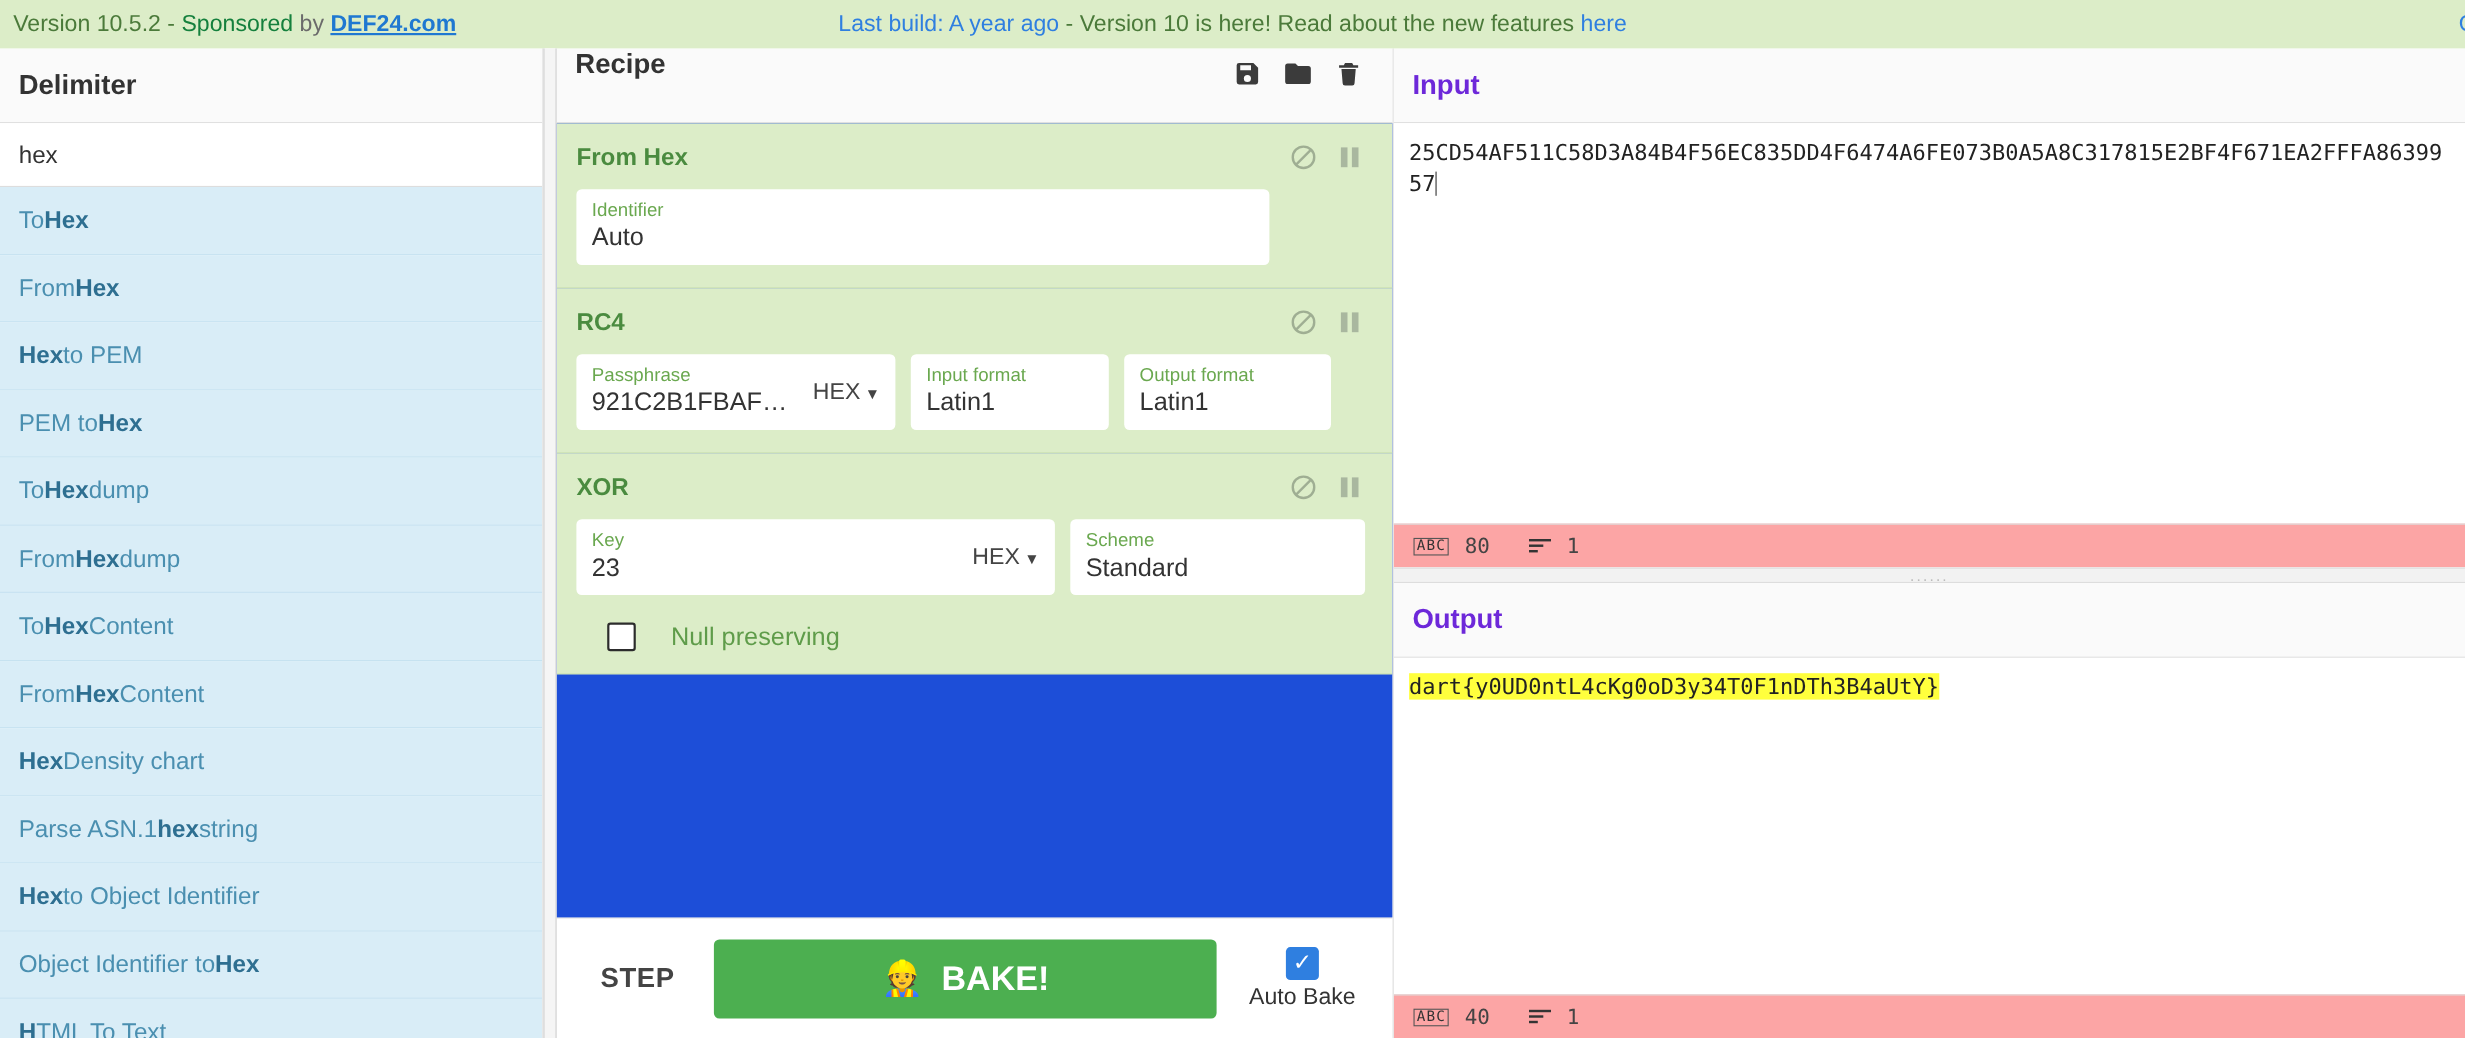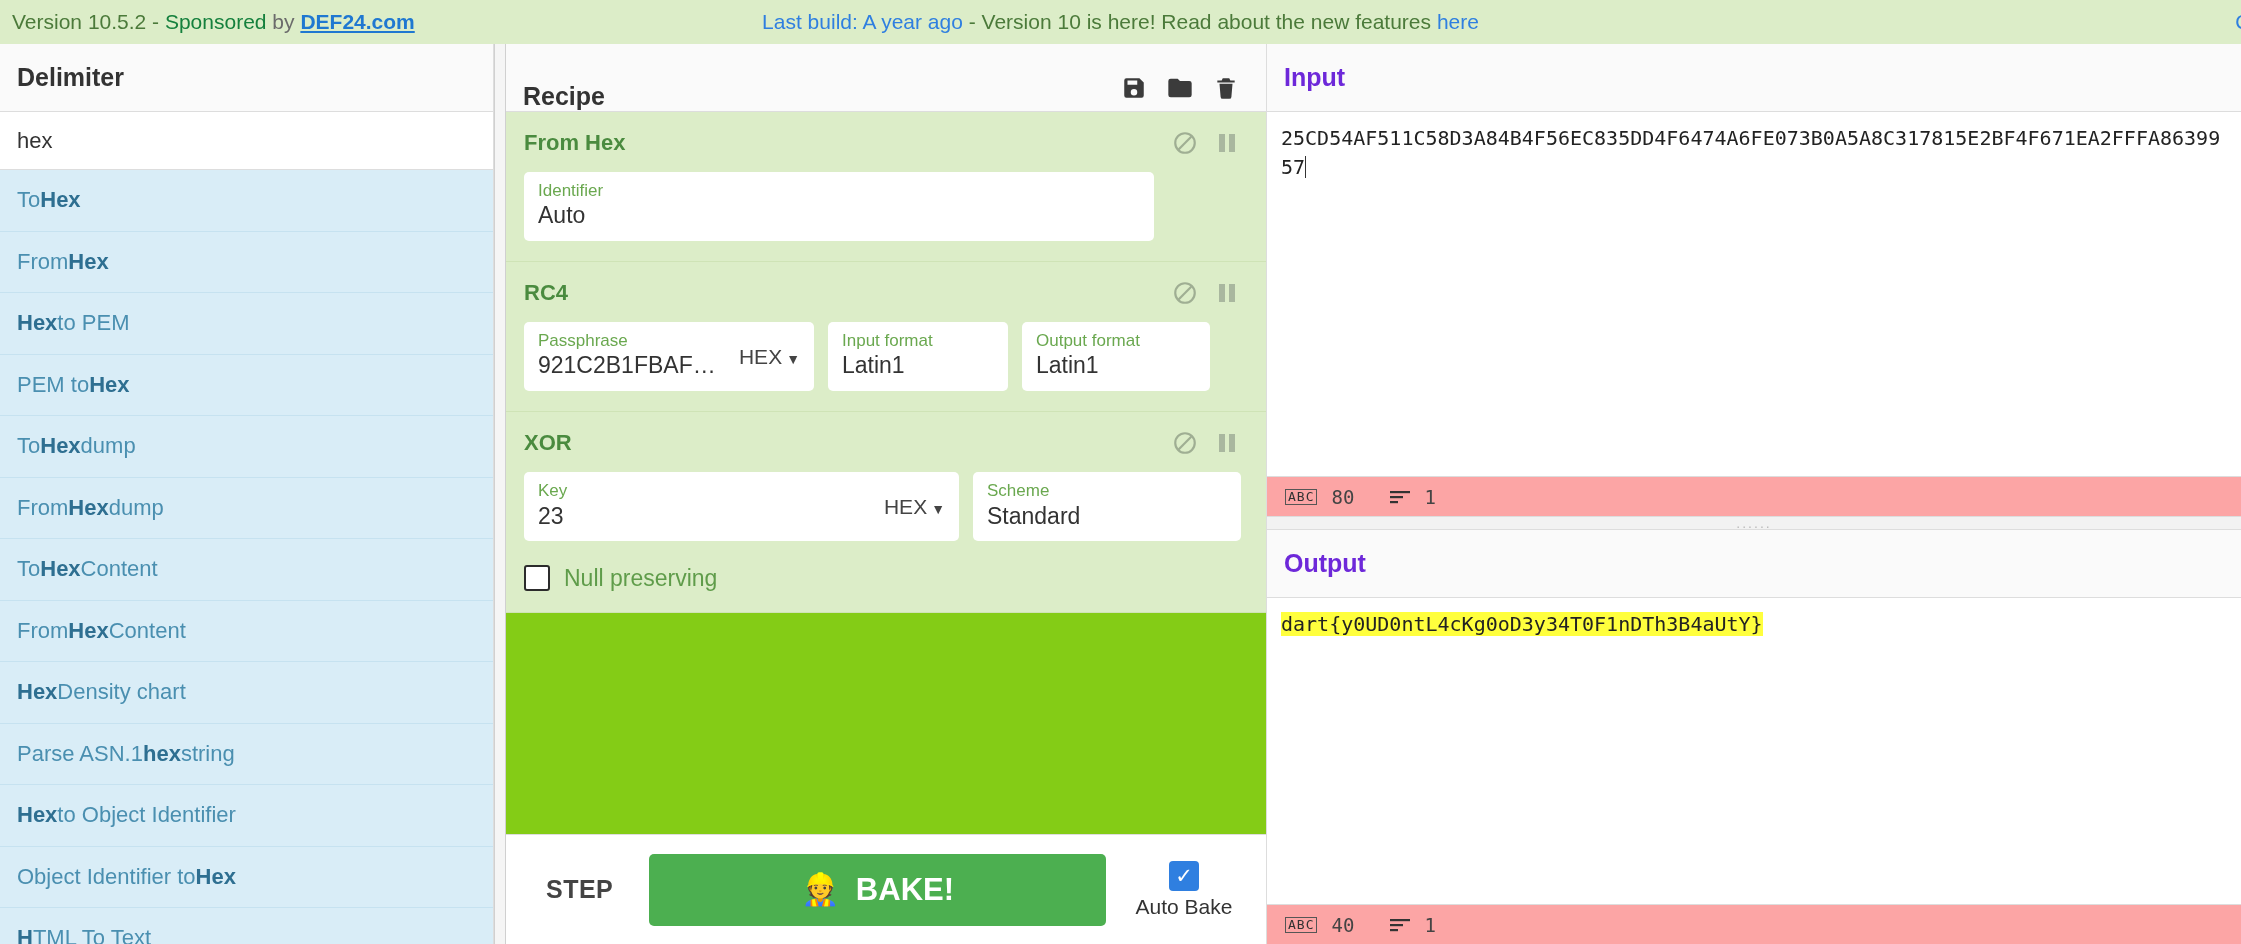--- a/index.html
+++ b/index.html
@@ -115,35 +115,35 @@
     display: flex;
     flex-direction: column;
     background: #fff;
     overflow: hidden;
   }
   #recipe-head {
     height: 68px;
     background: #fafafa;
     border-bottom: 1px solid #ddd;
     display: flex;
-    align-items: flex-end;
+    align-items: flex-start;
     padding: 0 17px;
   }
   #recipe-head .t {
     font-size: 25px; font-weight: bold; color: #333; flex: 1;
   }
   .recipe-icon {
     width: 46px; height: 46px;
     display: flex; align-items: center; justify-content: center;
     color: #3b3b3b;
     cursor: pointer;
   }
   #recipe-body {
     flex: 1;
-    background: #84cc16;
+    background: #1d4ed8;
     overflow: hidden;
     position: relative;
   }
   .rec-op {
     background: #dcedc8;
     border-bottom: 1px solid #cfe3b6;
     padding: 14px 18px 20px 18px;
   }
   .rec-op-head {
     display: flex; align-items: center;
@@ -169,22 +169,23 @@
     justify-content: center;
   }
   .ing .lbl { font-size: 17px; color: #6aa84f; line-height: 1.25; }
   .ing .val { font-size: 23px; color: #333; line-height: 1.3; white-space: nowrap; overflow: hidden; }
   .ing .drop {
     position: absolute; right: 14px; top: 50%; transform: translateY(-50%);
     font-size: 21px; color: #444; white-space: nowrap; cursor: pointer;
   }
   .ing .drop .caret { font-size: 14px; margin-left: 4px; }
   .checkrow {
-    display: flex; gap: 14px;
+    display: flex; align-items: center; gap: 32px;
     margin-top: 24px;
+    margin-left: 28px;
   }
   .cbox {
     width: 26px; height: 26px;
     border: 2px solid #2c2c2c;
     border-radius: 3px;
     background: #fff;
     cursor: pointer;
   }
   .checkrow .cl { font-size: 23px; color: #5f9c4a; }
 

